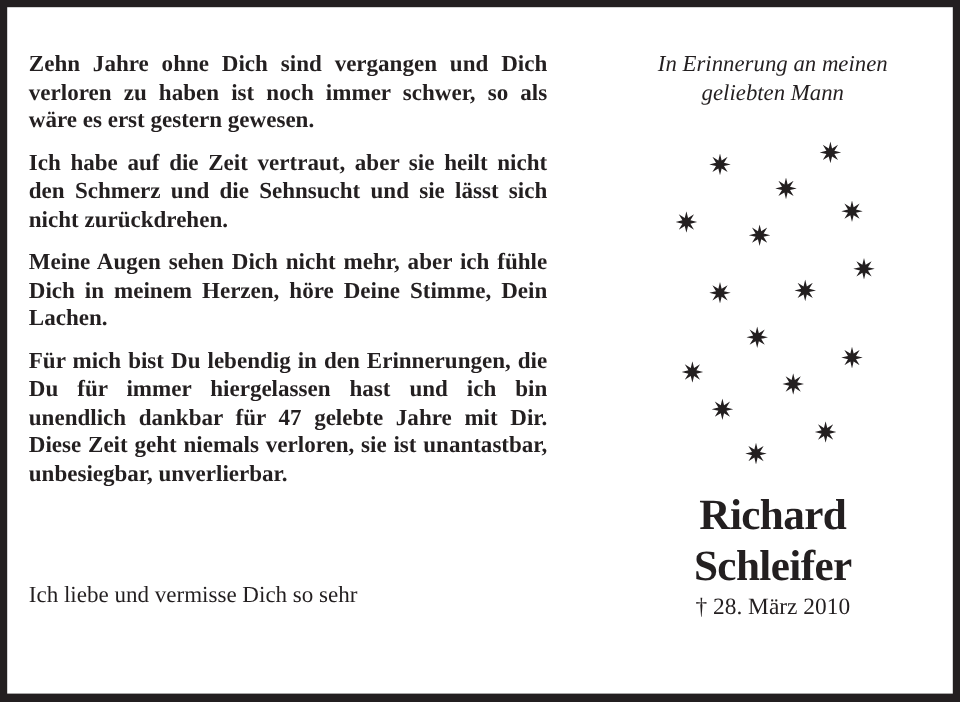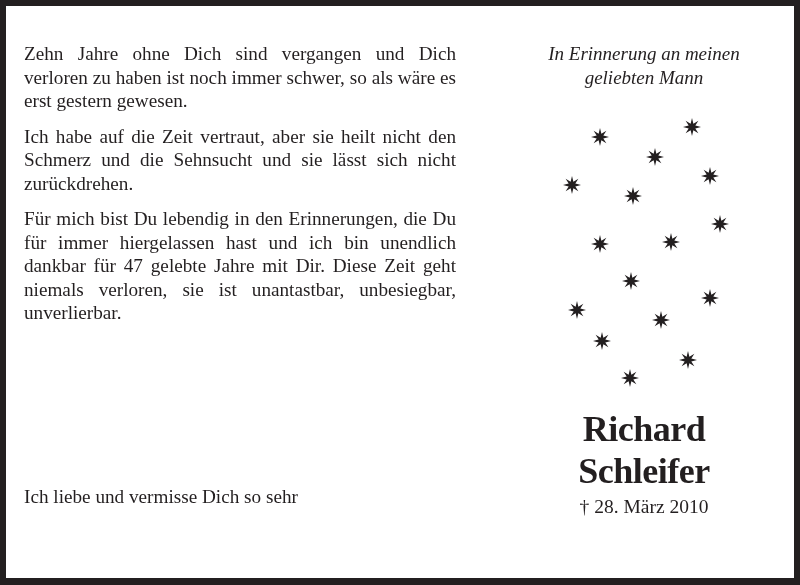--- a/index.html
+++ b/index.html
@@ -21,20 +21,21 @@
       position: absolute;
       left: 24px; top: 42px;
       width: 432px;
       font-size: 19.2px;
       line-height: 23.5px;
     }
     .left-col p {
       margin: 0 0 12px 0;
       text-align: justify;
       text-align-last: left;
+      font-weight: bold;
     }
     .closing {
       position: absolute;
       left: 24px; top: 485px;
       width: 432px;
       font-size: 19.2px;
       line-height: 23.5px;
     }
     .closing div { white-space: nowrap; }
     .right-col {
@@ -74,20 +75,21 @@
     .star svg { width: 100%; height: 100%; display: block; }
   </style>
 </head>
 <body>
 
 <div class="card"></div>
 
 <div class="left-col">
   <p>Zehn Jahre ohne Dich sind vergangen und Dich verloren zu haben ist noch immer schwer, so als wäre es erst gestern gewesen.</p>
   <p>Ich habe auf die Zeit vertraut, aber sie heilt nicht den Schmerz und die Sehnsucht und sie lässt sich nicht zurückdrehen.</p>
+  <p>Meine Augen sehen Dich nicht mehr, aber ich fühle Dich in meinem Herzen, höre Deine Stimme, Dein Lachen.</p>
   <p>Für mich bist Du lebendig in den Erinnerungen, die Du für immer hiergelassen hast und ich bin unendlich dankbar für 47 gelebte Jahre mit Dir. Diese Zeit geht niemals verloren, sie ist unantastbar, unbesiegbar, unverlierbar.</p>
 </div>
 
 <div class="closing">
   <div>Ich liebe und vermisse Dich so sehr</div>
 </div>
 
 <div class="right-col">
   <div class="intro">In Erinnerung an meinen</div>
   <div class="intro">geliebten Mann</div>

